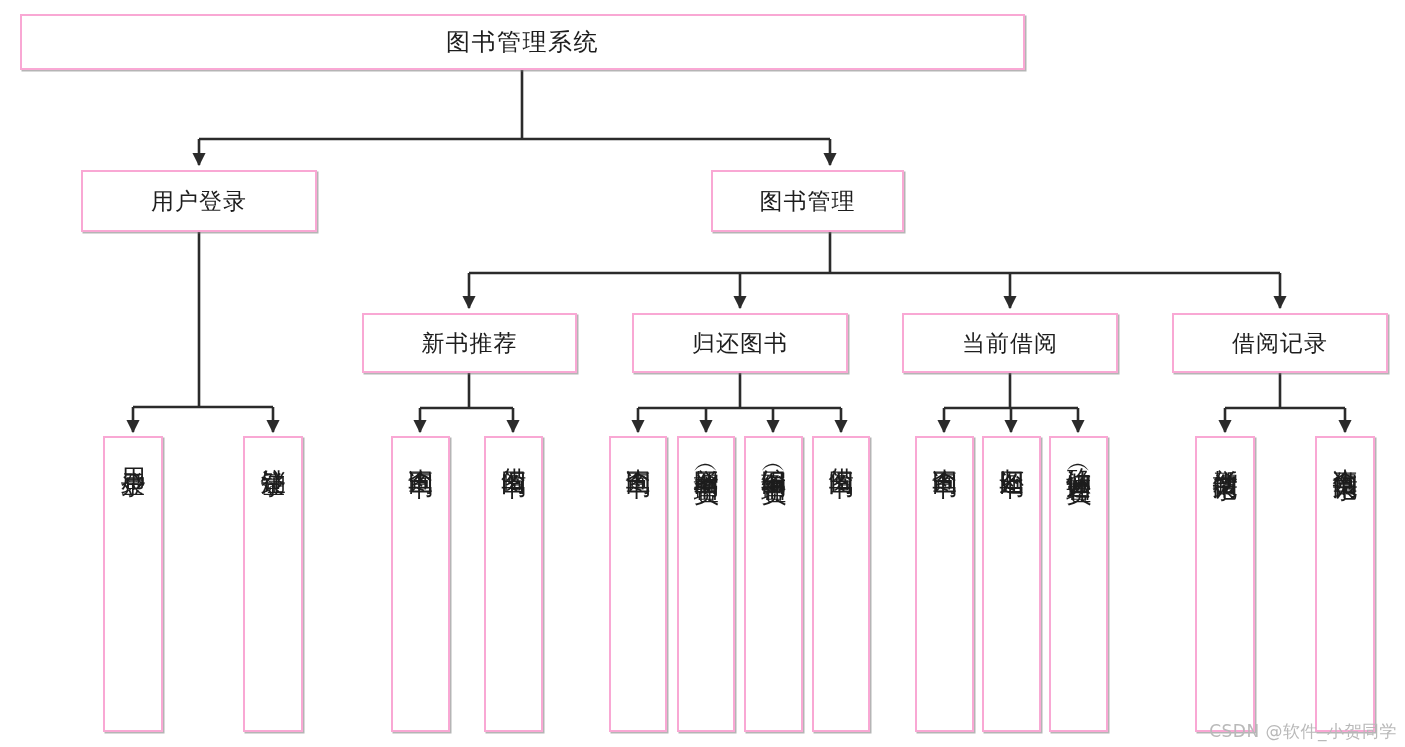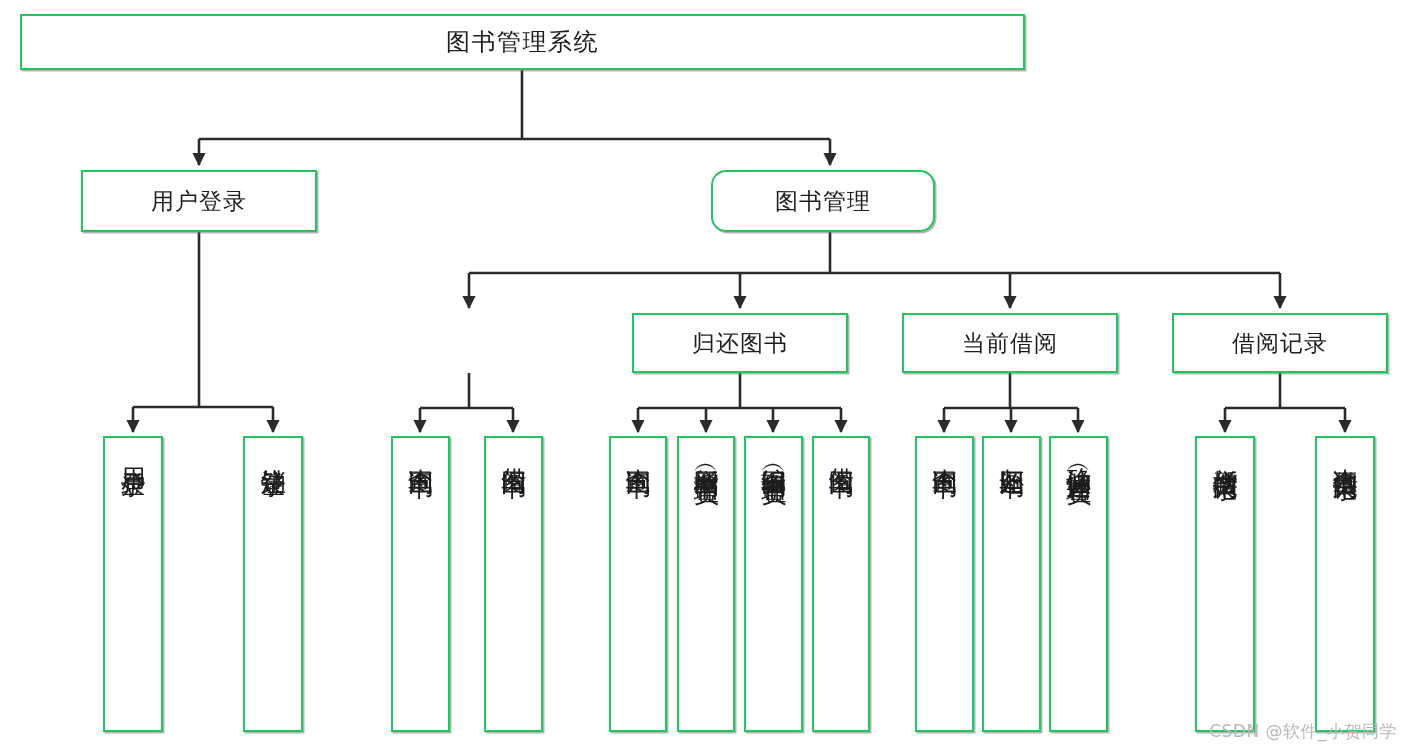--- a/index.html
+++ b/index.html
@@ -22,21 +22,21 @@
     left: 0;
     top: 0;
     width: 1405px;
     height: 747px;
     pointer-events: none;
   }
   .node {
     position: absolute;
     box-sizing: border-box;
     background: #ffffff;
-    border: 2px solid #22c55e;
+    border: 2px solid #f9a8d4;
     box-shadow: 1.5px 1.5px 0 0 rgba(120,120,120,0.55);
     display: flex;
     align-items: center;
     justify-content: center;
     color: #1d1d1d;
     z-index: 2;
   }
   .node-label {
     display: block;
     text-align: center;
@@ -133,24 +133,27 @@
   </svg>
 
   <div class="node horiz root" style="left:20px; top:14px; width:1005px; height:56px;">
     <span class="node-label">图书管理系统</span>
   </div>
 
   <div class="node horiz" style="left:81px; top:170px; width:236px; height:62px;">
     <span class="node-label">用户登录</span>
   </div>
 
-  <div class="node horiz" style="left:711px; top:170px; width:224px; height:62px;border-radius:15px;">
+  <div class="node horiz" style="left:711px; top:170px; width:193px; height:62px;">
     <span class="node-label">图书管理</span>
   </div>
 
+  <div class="node horiz" style="left:362px; top:313px; width:215px; height:60px;">
+    <span class="node-label">新书推荐</span>
+  </div>
 
   <div class="node horiz" style="left:632px; top:313px; width:216px; height:60px;">
     <span class="node-label">归还图书</span>
   </div>
 
   <div class="node horiz" style="left:902px; top:313px; width:216px; height:60px;">
     <span class="node-label">当前借阅</span>
   </div>
 
   <div class="node horiz" style="left:1172px; top:313px; width:216px; height:60px;">

